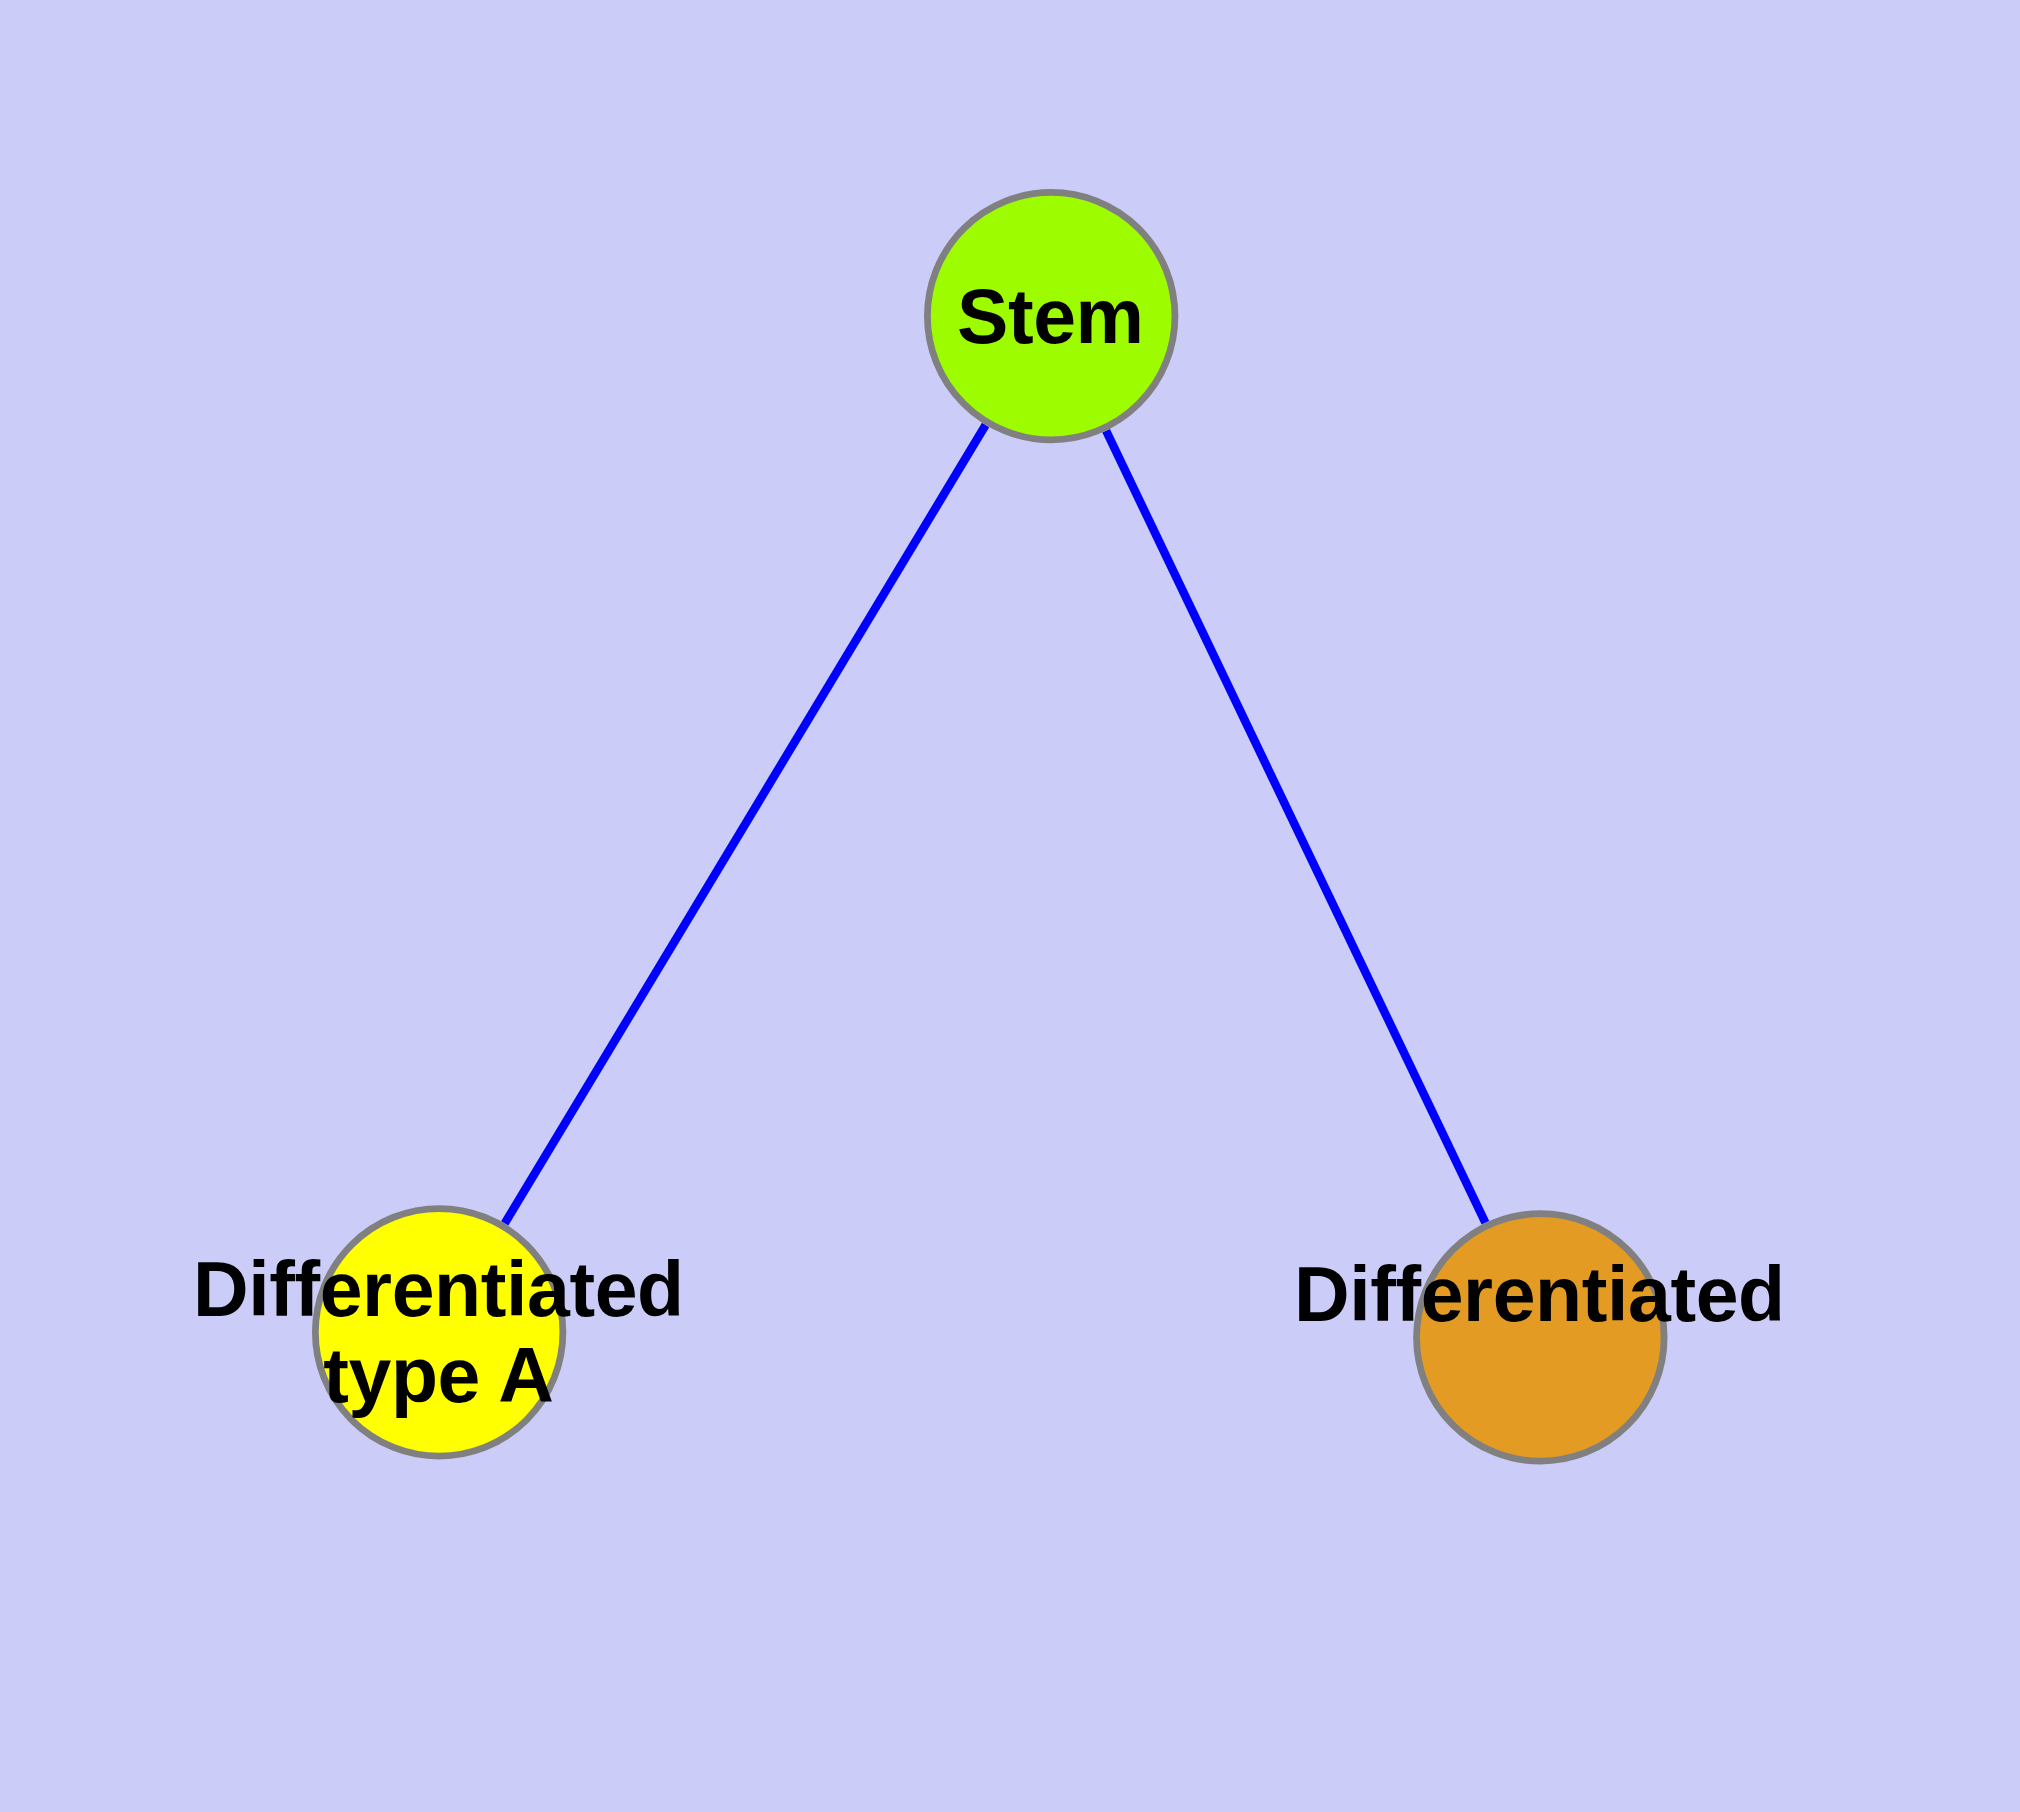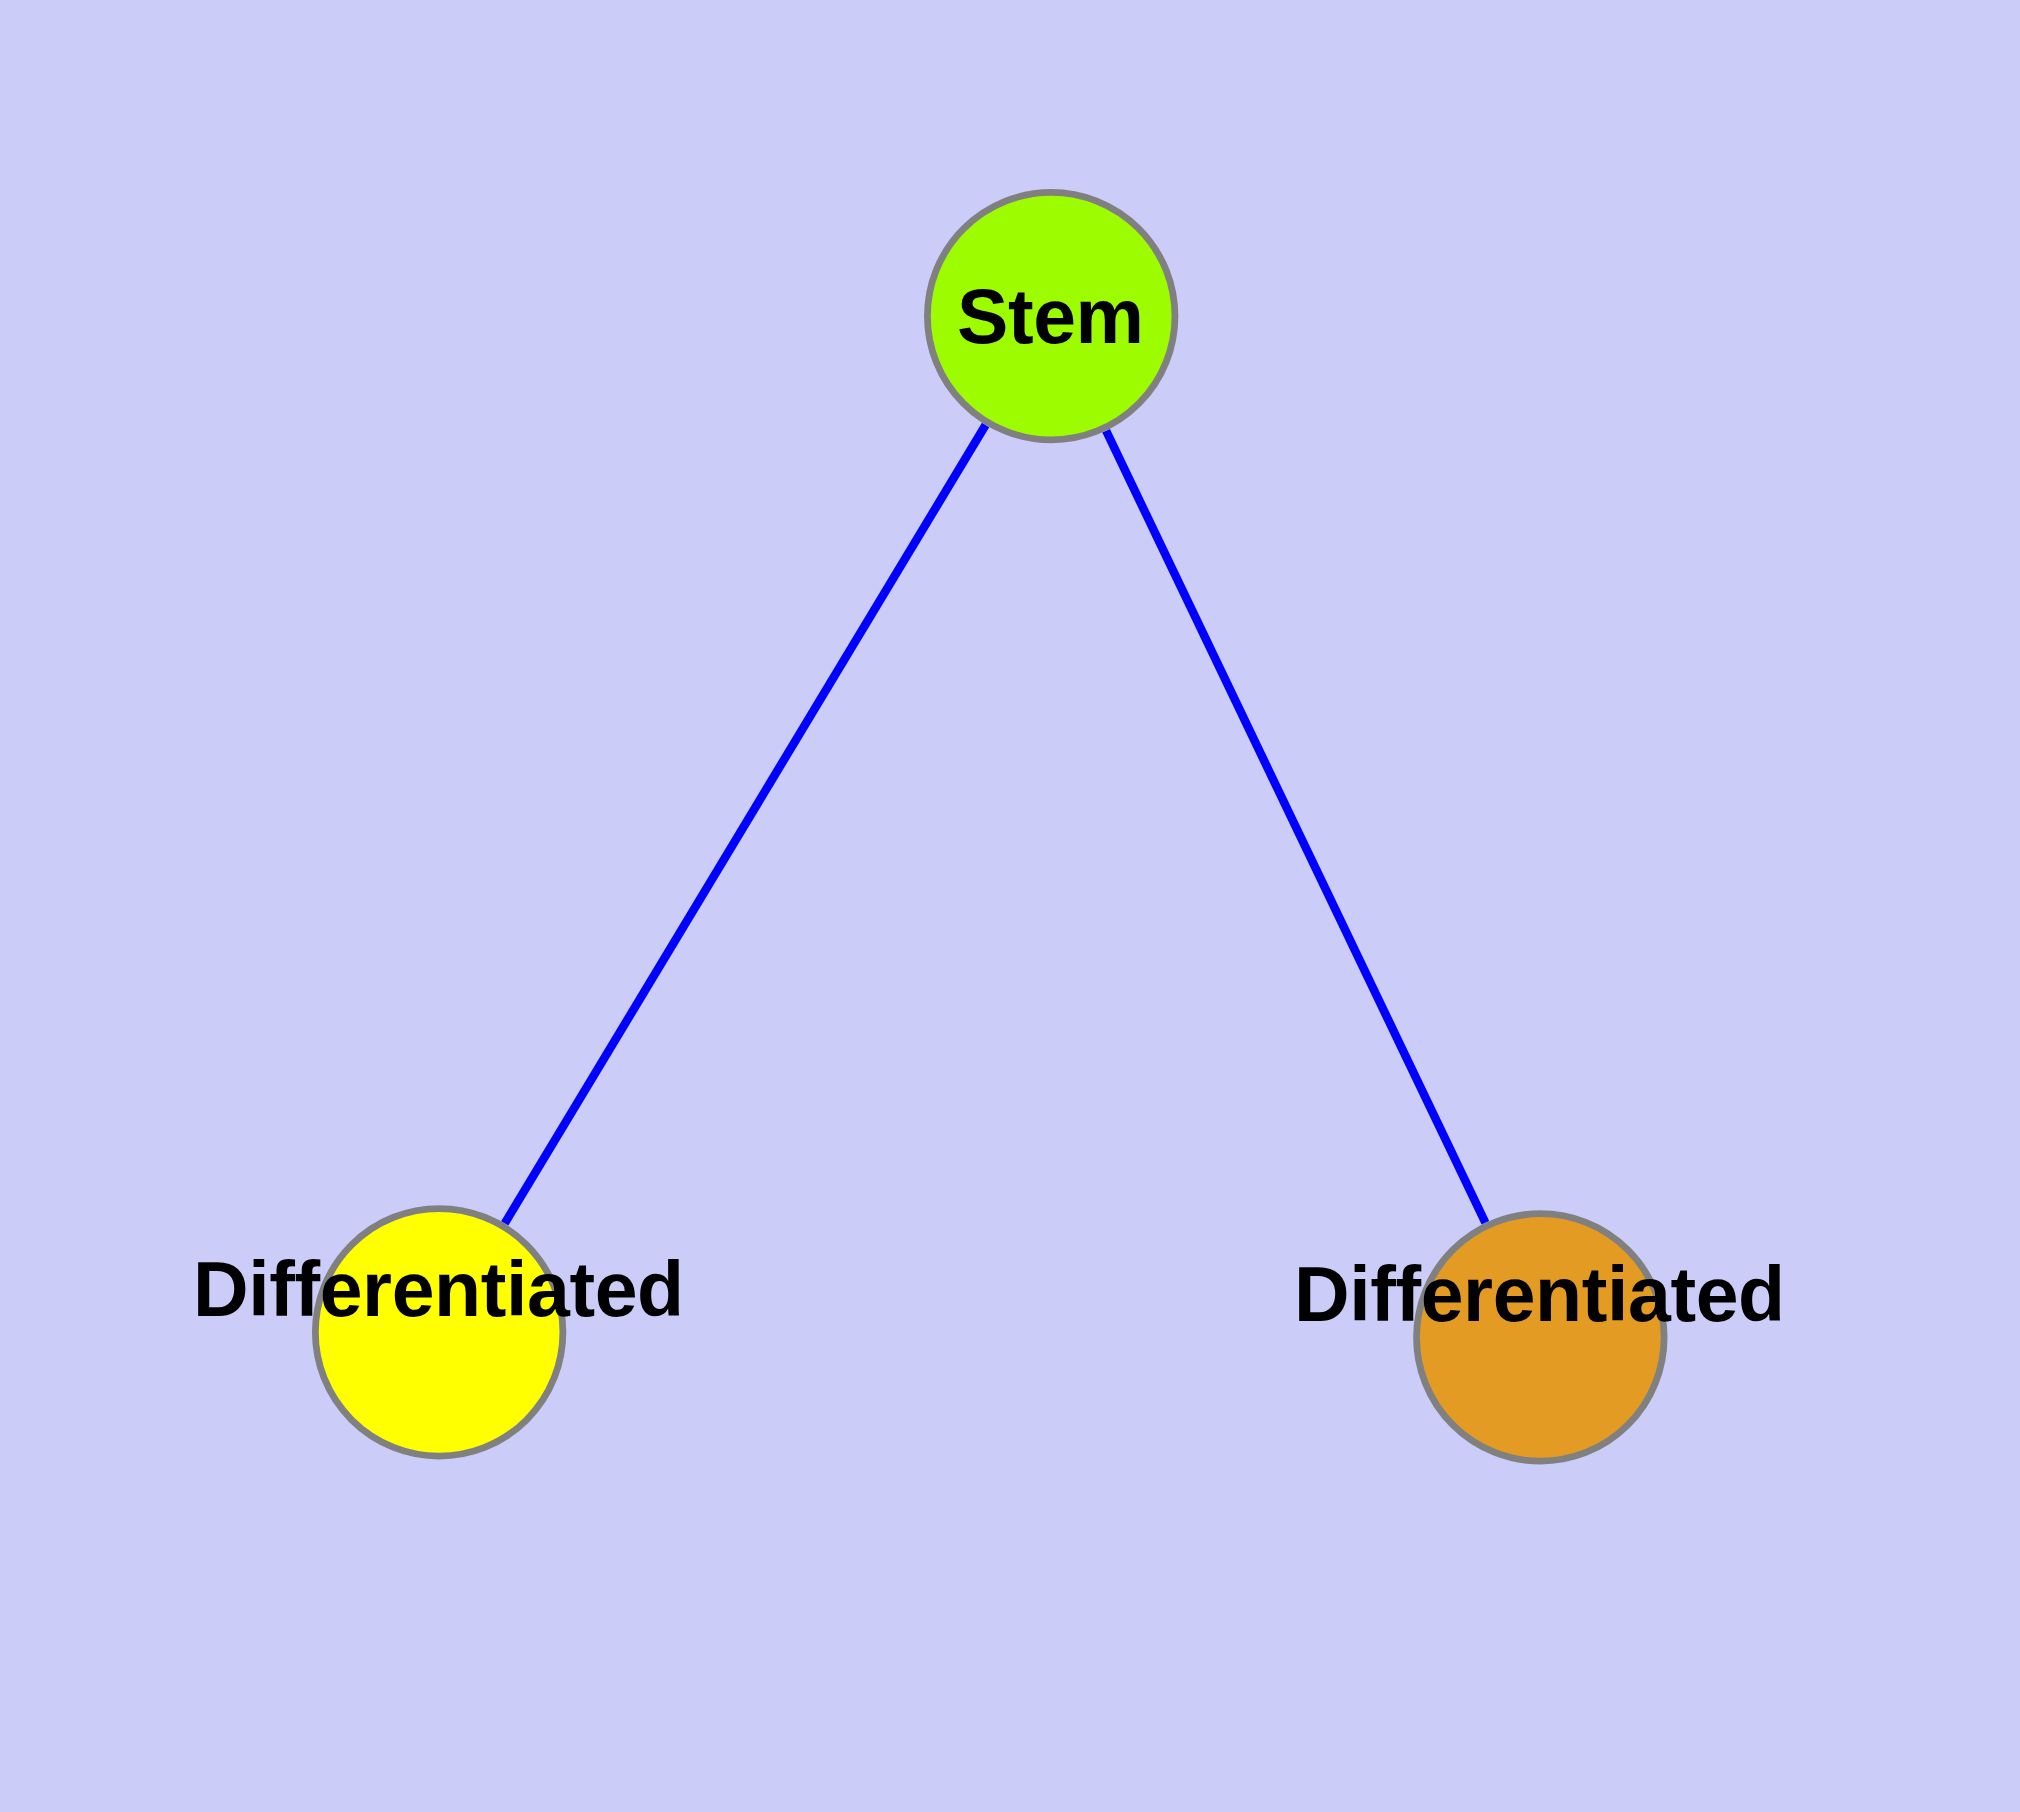--- a/index.html
+++ b/index.html
@@ -53,18 +53,18 @@
       </g>
     <g id="node-layer">
         <circle cx="1240" cy="373" r="146" fill="#9EFC00" stroke="#808080" stroke-width="8"></circle>
         <circle cx="518" cy="1572" r="146" fill="#FFFF00" stroke="#808080" stroke-width="8"></circle>
         <circle cx="1817" cy="1578" r="146" fill="#E39B23" stroke="#808080" stroke-width="8"></circle>
       </g>
   </svg>
 
   <div id="label-layer">
       <div class="node-label" style="font-size: 77px; color: rgb(0, 0, 0); font-weight: bold; left: 957px; top: 273px;"><div>Stem</div></div>
-      <div class="node-label" style="font-size: 77px; color: rgb(0, 0, 0); font-weight: bold; left: 193px; top: 1246px;"><div>Differentiated</div></div>
+      <div class="node-label" style="font-size: 77px; color: rgb(0, 0, 0); font-weight: bold; left: 193px; top: 1246px;"><div>Differentiated</div><div>type A</div></div>
       <div class="node-label" style="font-size: 77px; color: rgb(0, 0, 0); font-weight: bold; left: 1294px; top: 1251px;"><div>Differentiated</div></div>
     </div>
 
 </div>
 
 
 </body></html>

